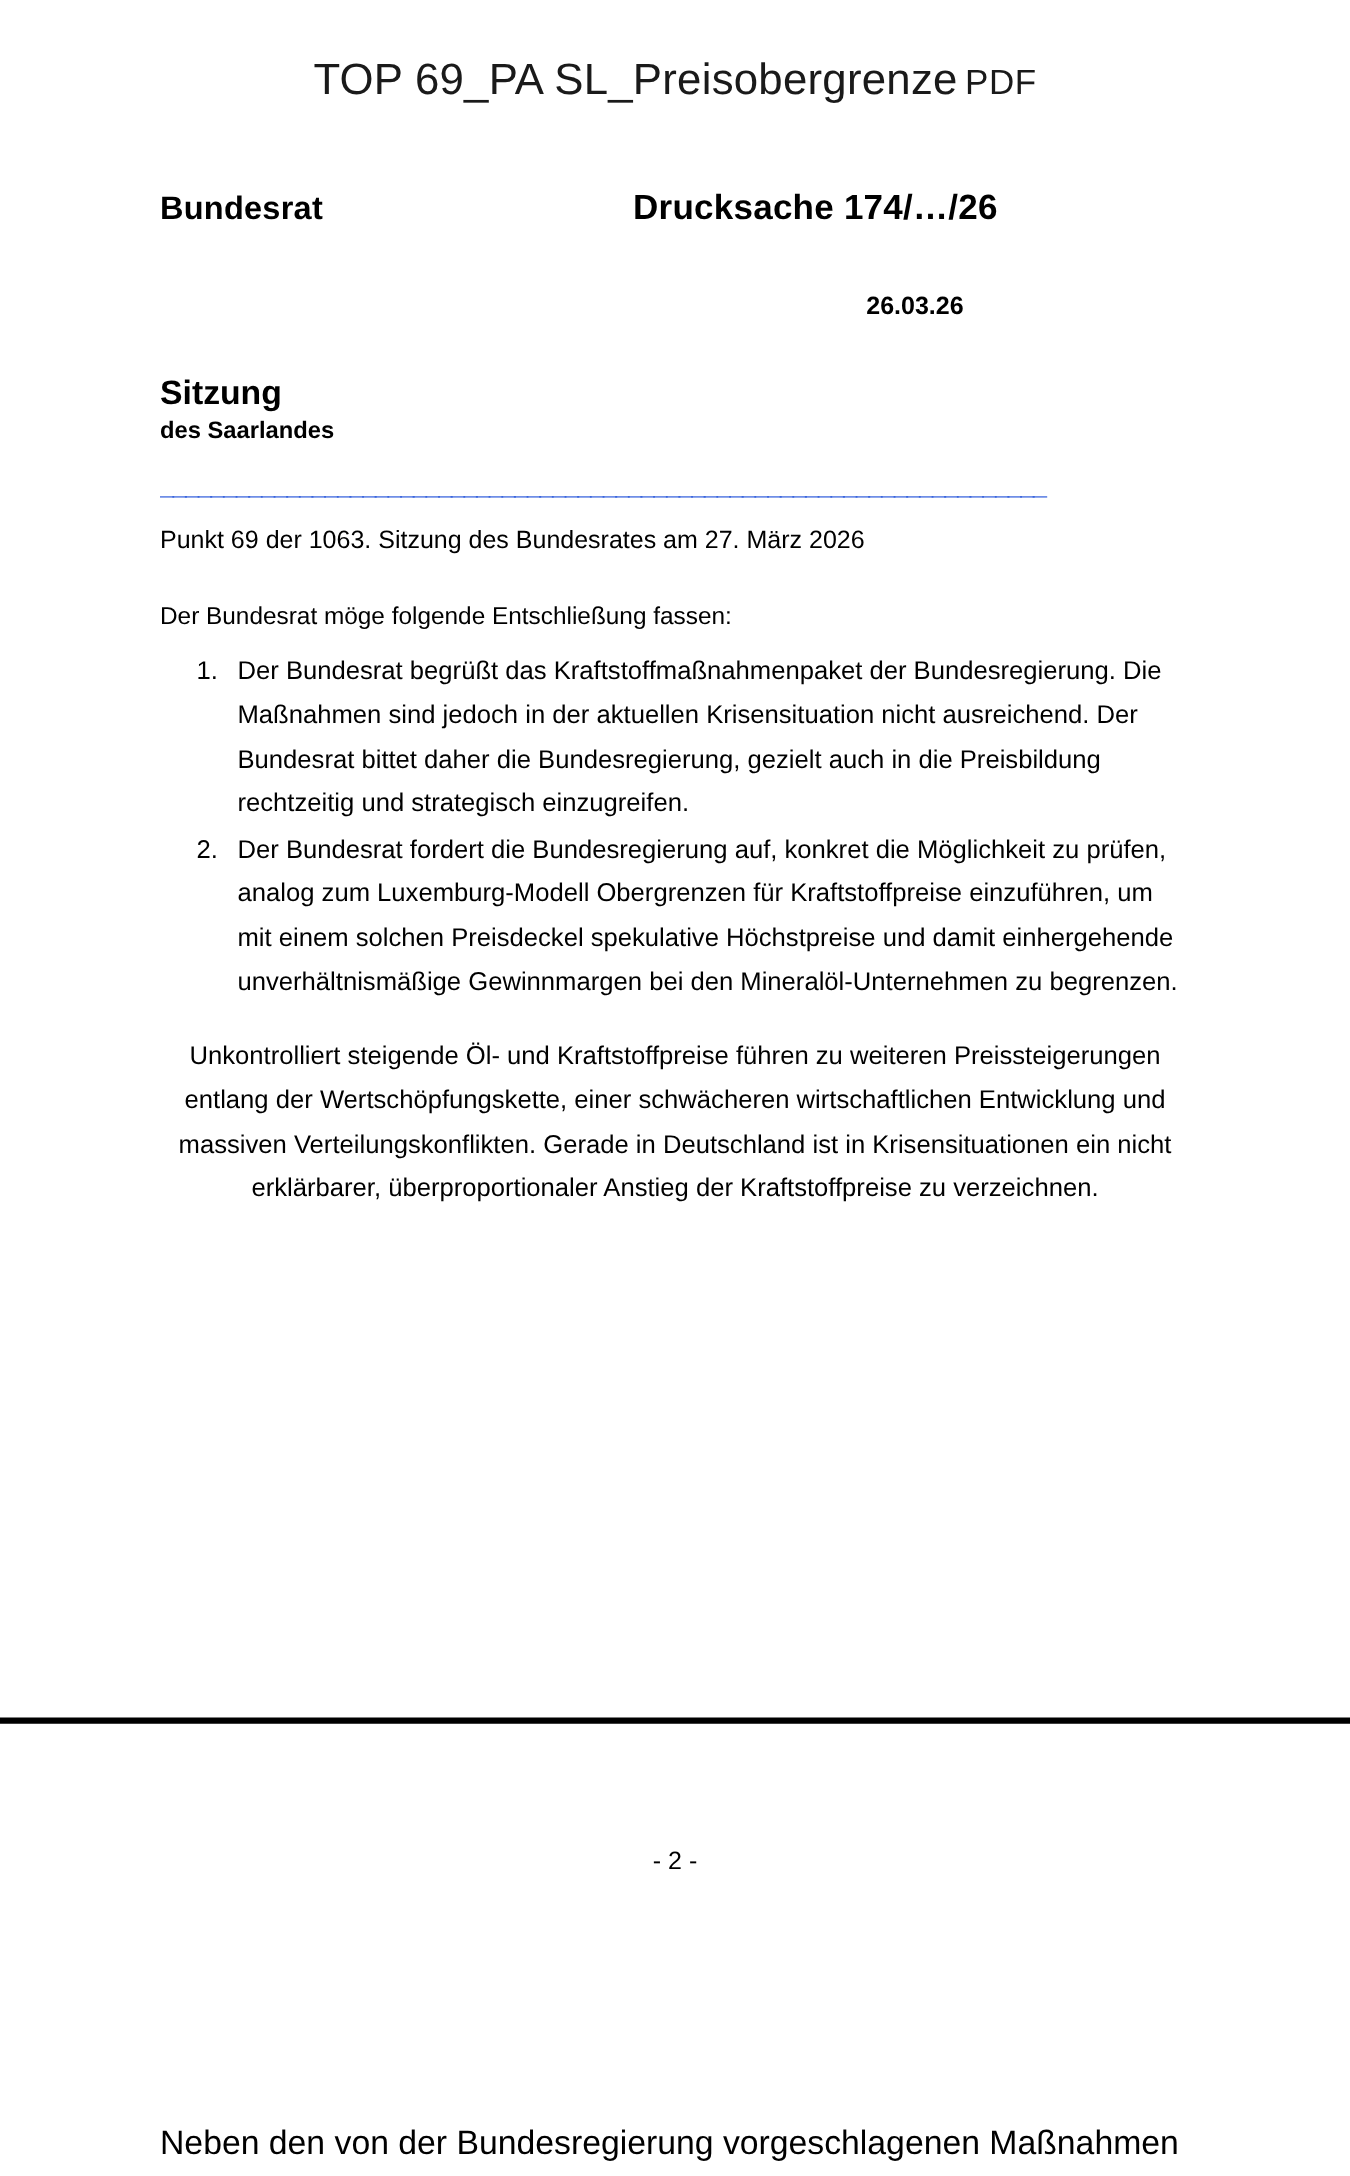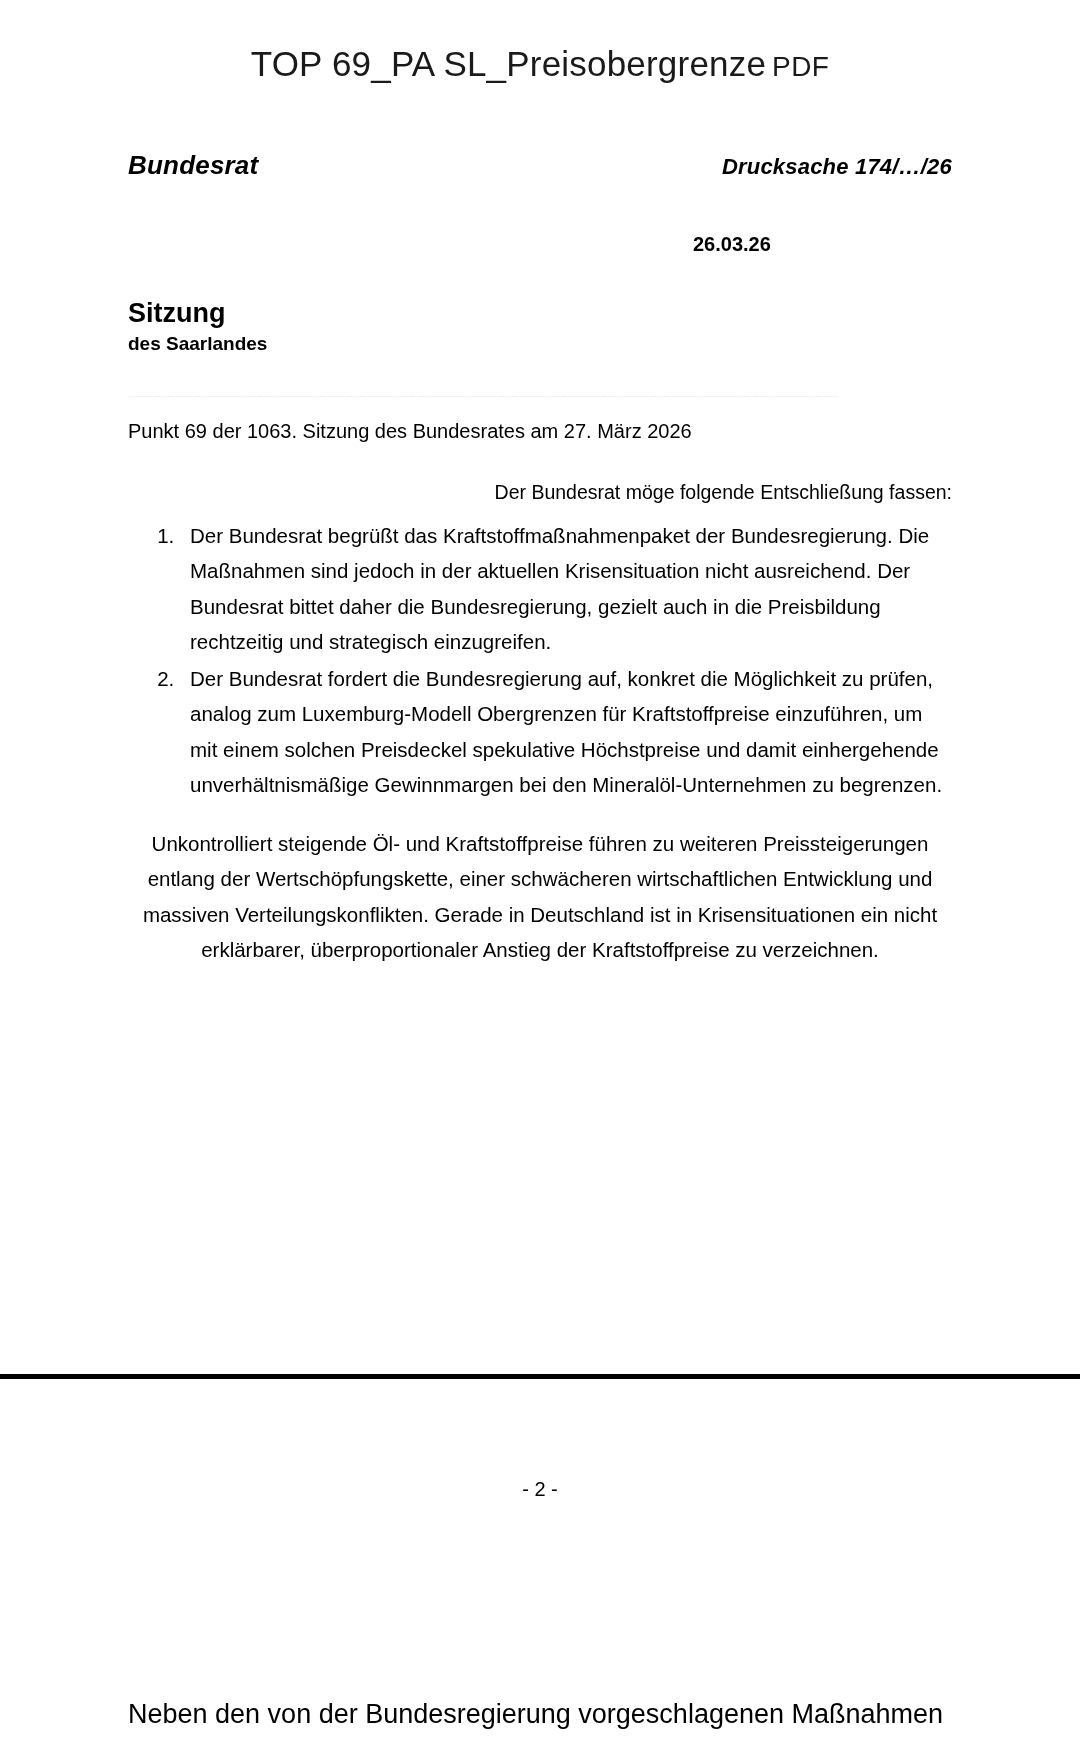--- a/index.html
+++ b/index.html
@@ -46,30 +46,29 @@
   .content {
     position: absolute;
     top: 150px;
     left: 128px;
     width: 824px;
   }
 
   .header-row {
     display: flex;
     align-items: baseline;
-    justify-content: space-between;
-    font-style: italic;
+    justify-content: flex-start;
   }
   .org-name {
     font-size: 26px;
     font-weight: bold;
     letter-spacing: 0.2px;
   }
   .drucksache {
-    font-size: 22px;
+    font-size: 28px;
     font-weight: bold;
     margin-left: 248px;
     letter-spacing: 0.2px;
   }
   .doc-date {
     margin-top: 52px;
     margin-left: 565px;
     font-size: 20px;
     font-weight: bold;
   }
@@ -106,21 +105,20 @@
 
   .punkt {
     margin-top: 20px;
     font-size: 20px;
     line-height: 1.4;
   }
 
   .intro {
     margin-top: 36px;
     font-size: 19.5px;
-    text-align: right;
   }
 
   ol.items {
     margin: 14px 0 0 0;
     padding-left: 52px;
     font-size: 20.5px;
     line-height: 1.72;
   }
   ol.items > li {
     margin-bottom: 2px;

